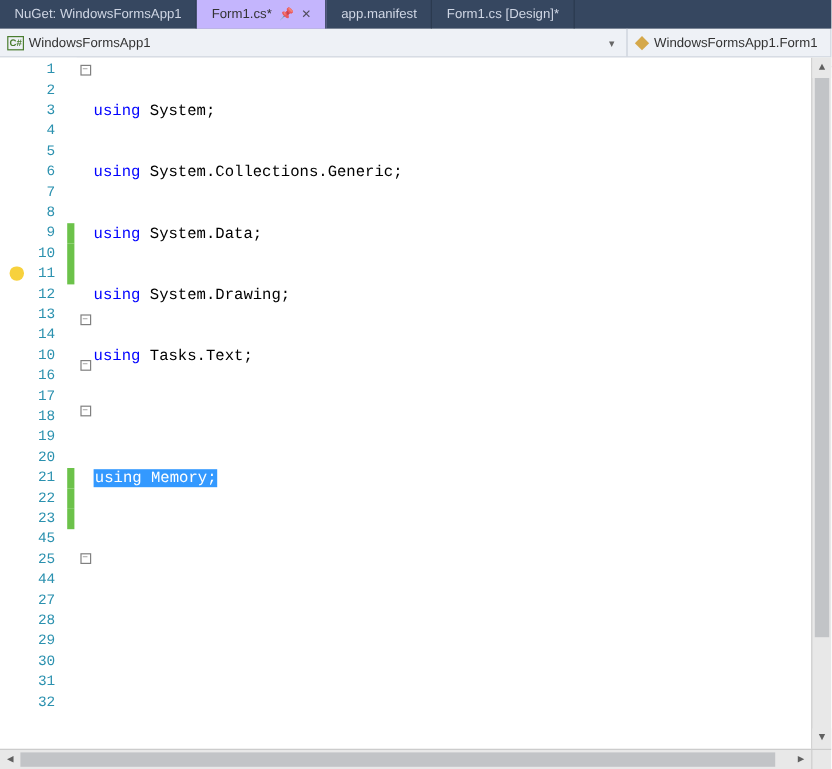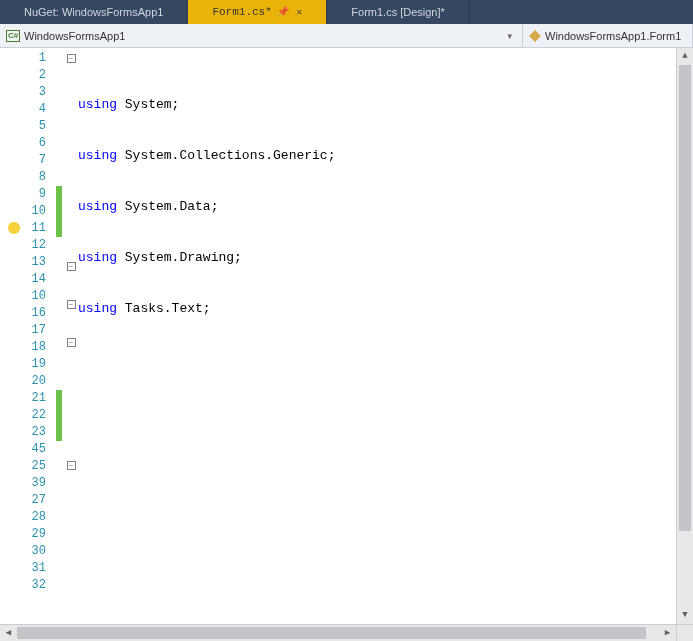--- a/index.html
+++ b/index.html
@@ -18,30 +18,29 @@
     background: #364760;
     height: 24px;
     display: flex;
     align-items: stretch;
     color: #cfd6e4;
     font-size: 11px;
   }
   .tab {
     display: flex;
     align-items: center;
-    padding: 0 24px;
+    padding: 0 12px;
     cursor: pointer;
     border-right: 1px solid #2b3a4f;
     white-space: nowrap;
   }
   .tab.active {
-    background: #eab308;
+    background: #c4b5fd;
     color: #333;
     font-weight: 500;
-    font-family: Liberation Mono, monospace;
   }
   .tab .pin, .tab .close {
     margin-left: 6px;
     font-size: 10px;
     opacity: .8;
   }
   
   .navbar {
     height: 24px;
     background: #eef1f6;
@@ -125,21 +124,21 @@
   .fold-col div { height:17px; text-align:center; font-size:10px; line-height:17px; }
   .fold-col .box {
     width:9px; height:9px;
     border:1px solid #808080;
     margin:4px auto 0;
     font-size:8px; line-height:7px;
     text-align:center;
   }
   .code {
     flex:1;
-    padding-top: 14px;
+    padding-top: 2px;
     white-space: pre;
     color: #000;
   }
   .code .row { height:17px; }
   .kw  { color:#0000ff; }
   .sel {
     background:#3399ff; color:#fff; padding:0 1px;
   }
   .sel .kw { color:#fff; }
   
@@ -190,20 +189,23 @@
 
 <div class="tabstrip">
   <div class="tab">
       <span>NuGet: WindowsFormsApp1</span>
     </div>
   <div class="tab active">
     <span>Form1.cs*</span>
     <span class="pin">📌</span>
     <span class="close">✕</span>
   </div>
+  <div class="tab">
+      <span>app.manifest</span>
+    </div>
   <div class="tab">
       <span>Form1.cs [Design]*</span>
     </div>
 </div>
 
 <div class="navbar">
   <div class="seg flex">
     <span class="cs-icon">C#</span>
     <span>WindowsFormsApp1</span>
     <span style="flex:1"></span>
@@ -237,21 +239,21 @@
       <div class="ln">16</div>
       <div class="ln">17</div>
       <div class="ln">18</div>
       <div class="ln">19</div>
       <div class="ln">20</div>
       <div class="ln">21<span class="chg"></span></div>
       <div class="ln">22<span class="chg"></span></div>
       <div class="ln">23<span class="chg"></span></div>
       <div class="ln">45</div>
       <div class="ln">25</div>
-      <div class="ln">39</div>
+      <div class="ln">44</div>
       <div class="ln">27</div>
       <div class="ln">28</div>
       <div class="ln">29</div>
       <div class="ln">30</div>
       <div class="ln">31</div>
       <div class="ln">32</div>
     </div>
 
   <div class="fold-col">
     <div>
@@ -298,20 +300,21 @@
       <div></div>
   </div>
 
   <div class="code">
     <div class="row"><span class="kw">using</span><span> System;</span></div>
     <div class="row"><span class="kw">using</span><span> System.Collections.Generic;</span></div>
     <div class="row"><span class="kw">using</span><span> System.Data;</span></div>
     <div class="row"><span class="kw">using</span><span> System.Drawing;</span></div>
     <div class="row"><span class="kw">using</span><span> Tasks.Text;</span></div>
     <div class="row"></div>
+    <div class="row"><span class="sel"><span class="kw">using</span><span> Memory;</span></span></div>
     
     
     
     
     
     
     
     
     
     

